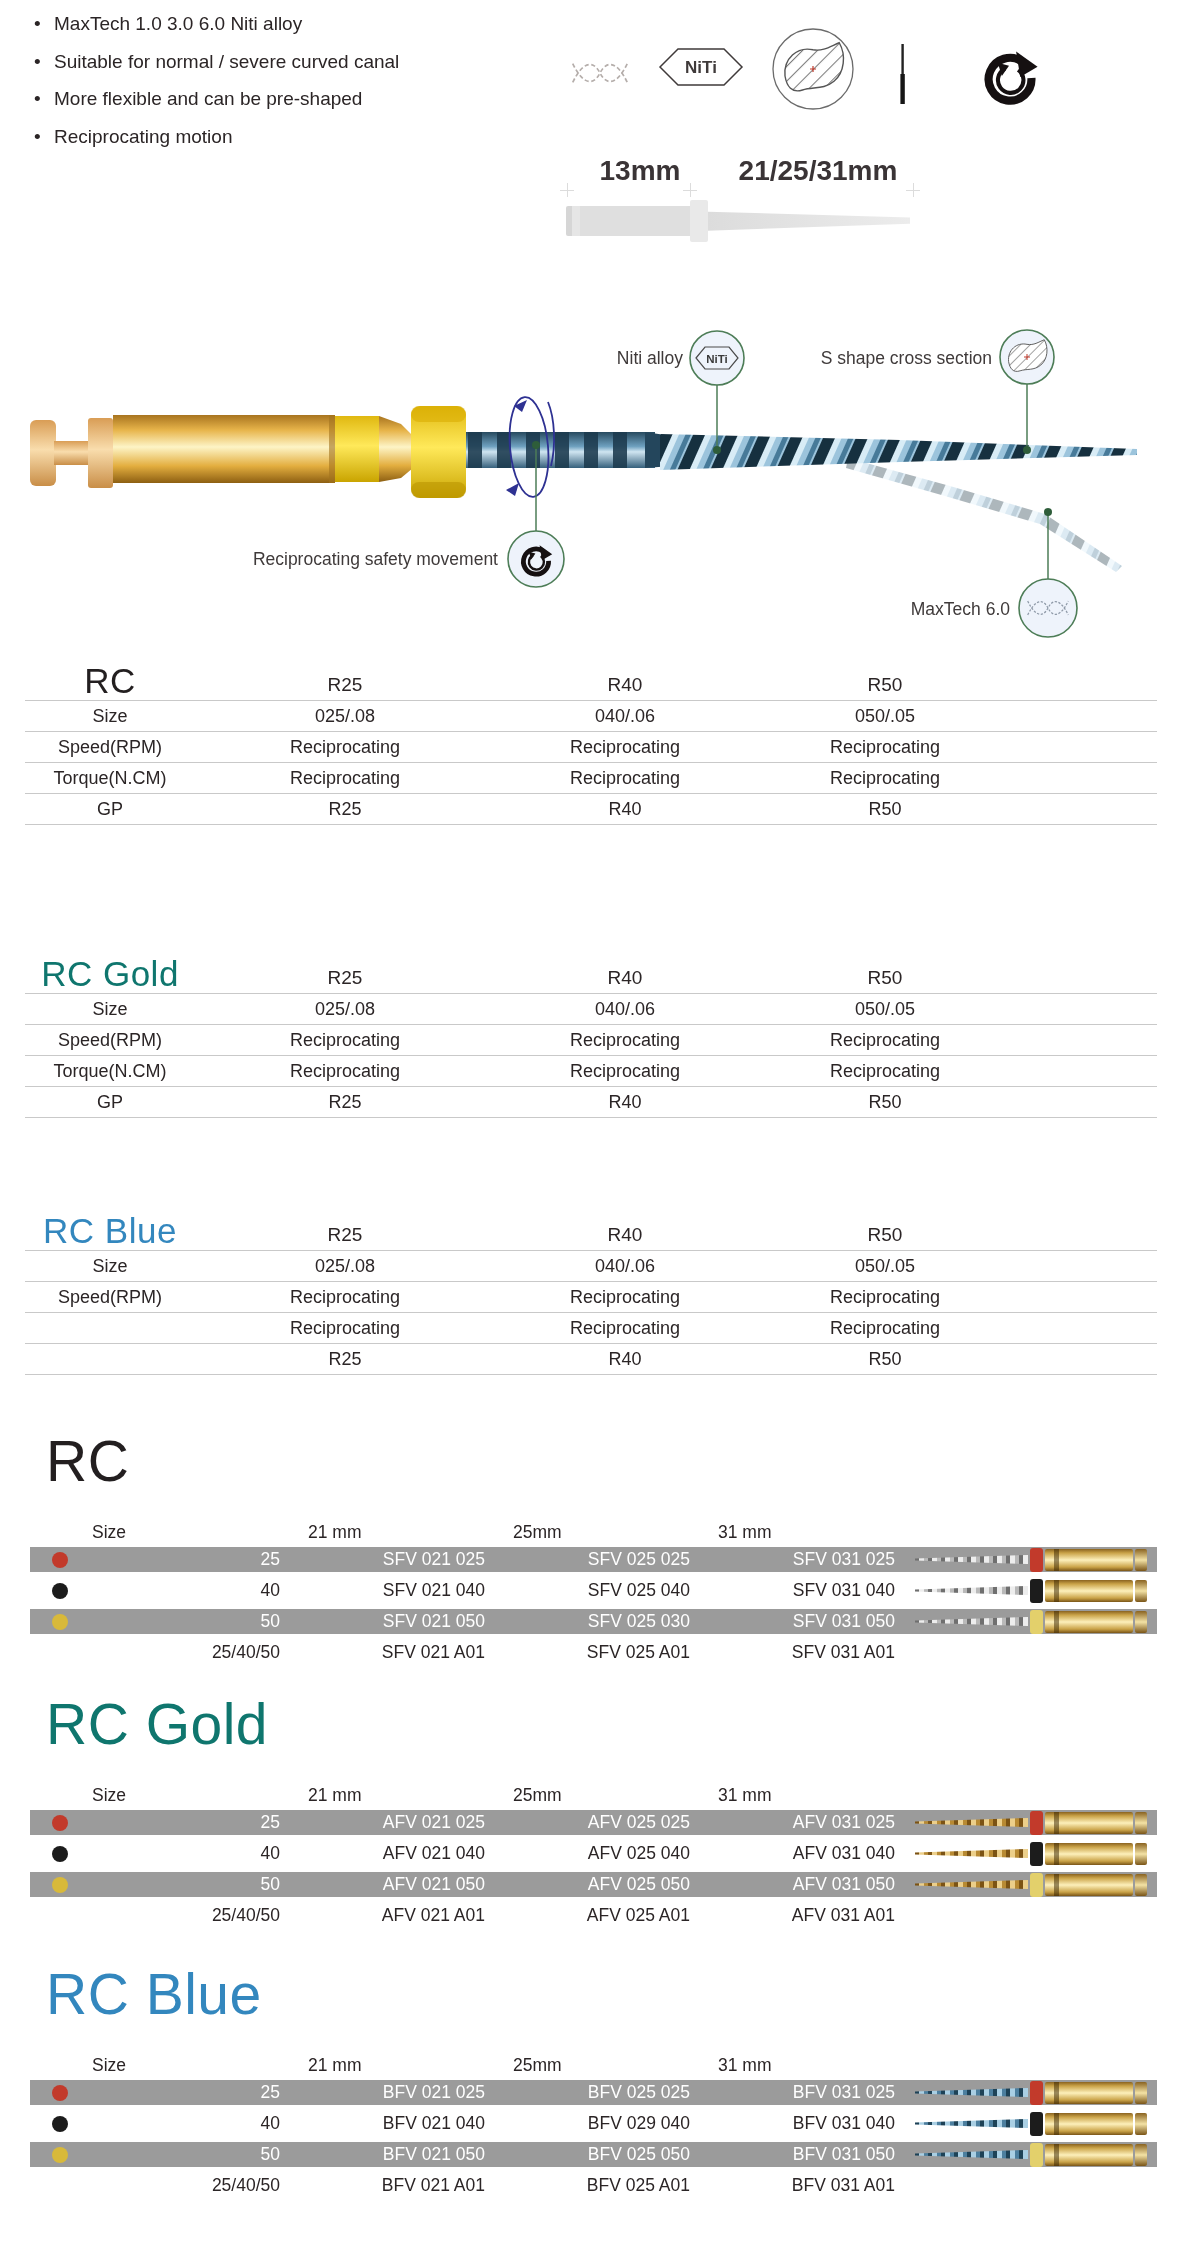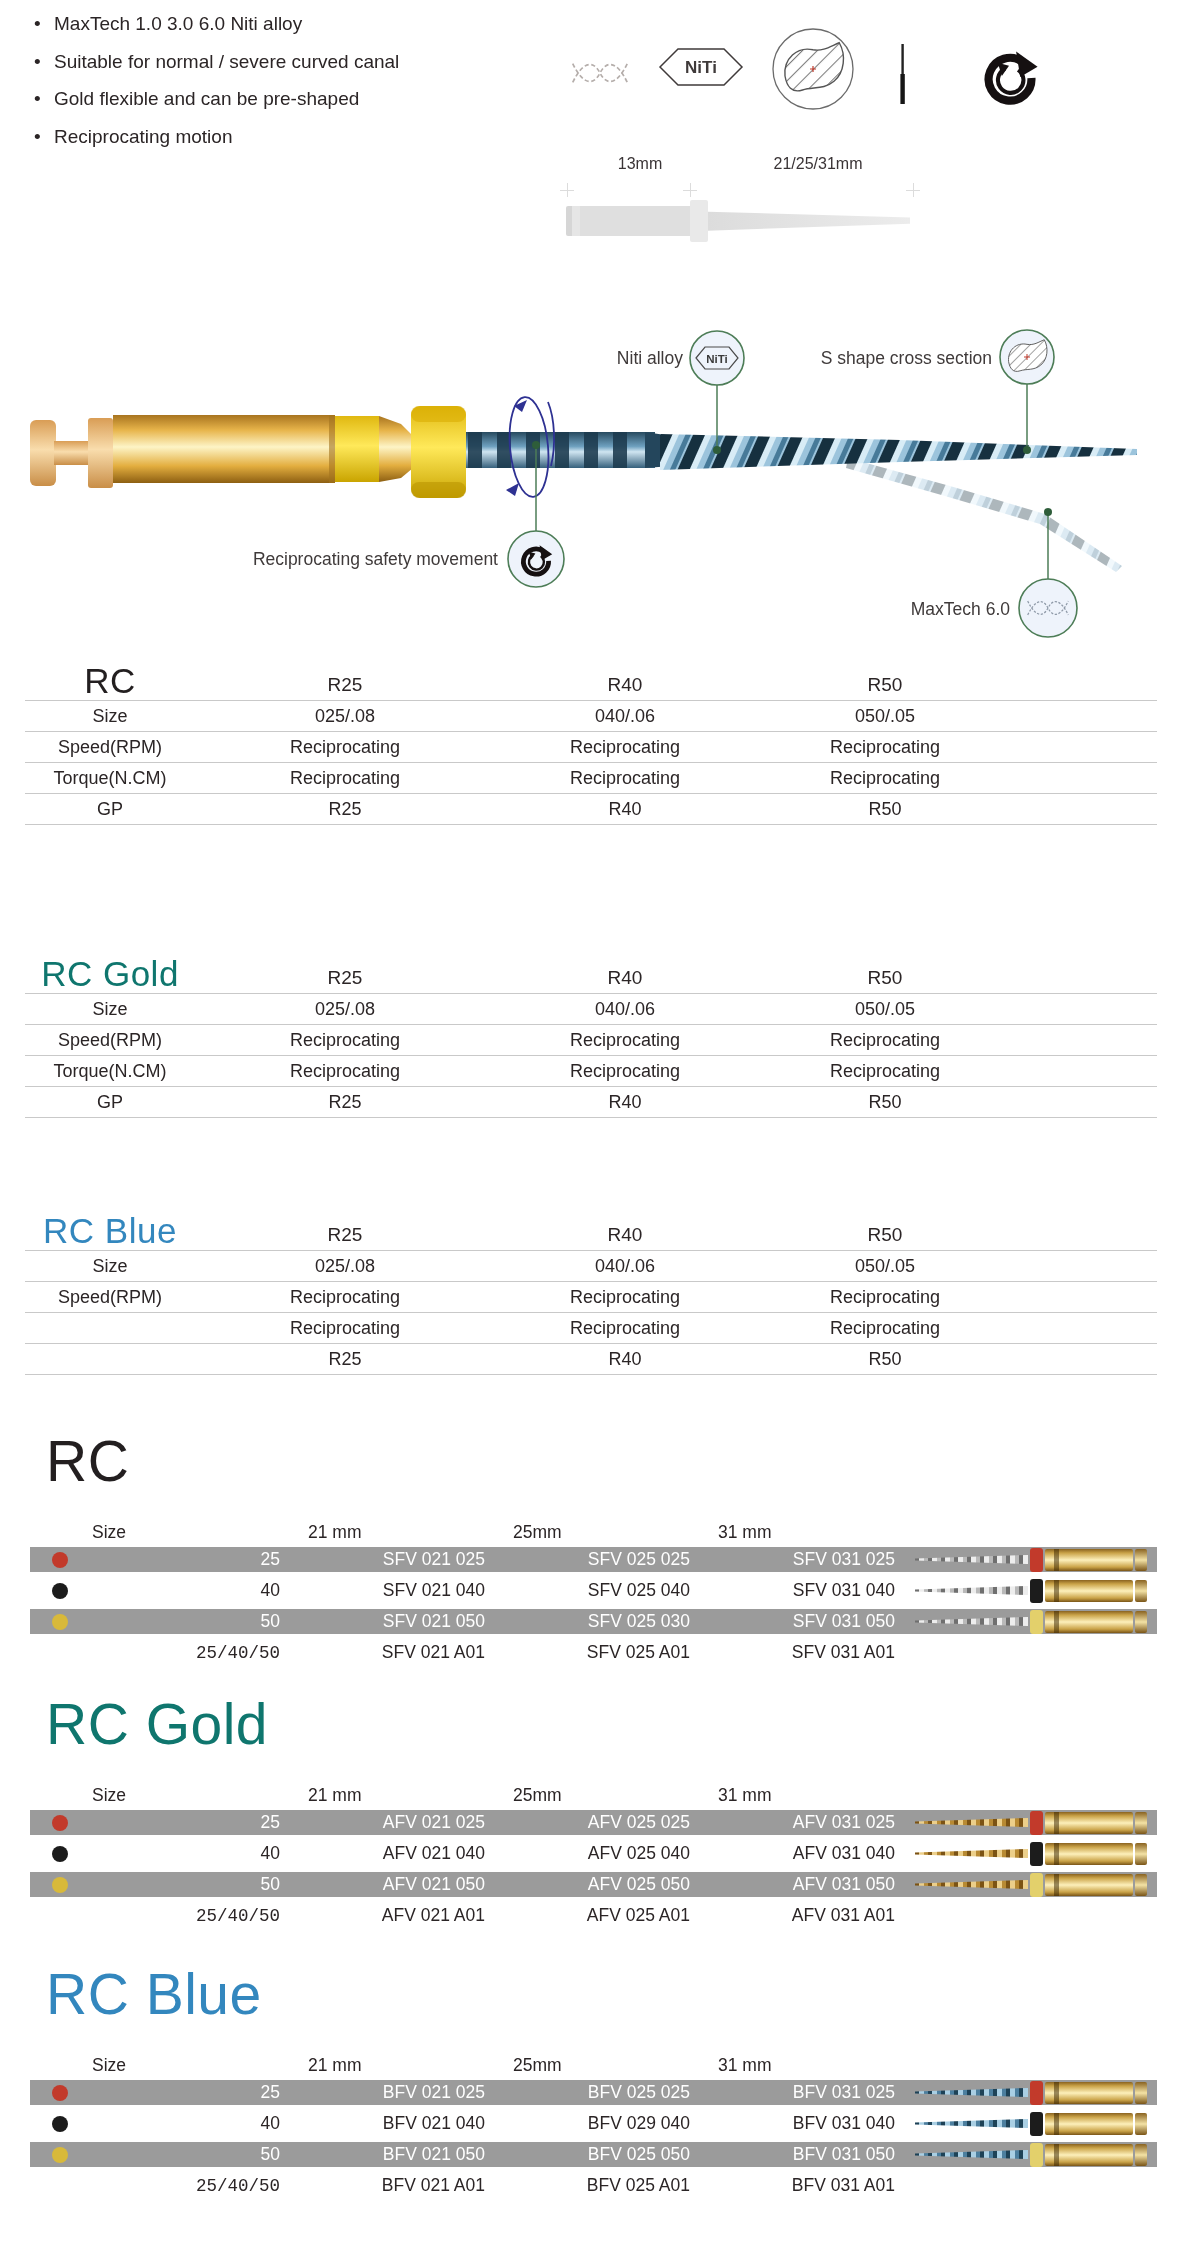--- a/index.html
+++ b/index.html
@@ -8,21 +8,21 @@
 
   
   .features{position:absolute;left:28px;top:12px;width:480px;list-style:none;margin:0;padding:0;}
   .features li{position:relative;padding-left:26px;margin-bottom:14px;font-size:19px;line-height:23.5px;color:#2b2526;}
   .features li::before{content:"•";position:absolute;left:6px;top:0;font-size:19px;color:#2b2526;}
 
   
   .abs{position:absolute;}
 
   
-  .mlabel{position:absolute;font-size:16px;color:#3a3436;text-align:center;}
+  .mlabel{position:absolute;font-size:28px;color:#3a3436;text-align:center;font-weight:bold;}
   .tick{position:absolute;width:14px;height:14px;}
   .tick::before{content:"";position:absolute;left:0;top:6.5px;width:14px;height:1px;background:#dcdcdc;}
   .tick::after{content:"";position:absolute;left:6.5px;top:0;width:1px;height:14px;background:#dcdcdc;}
   .sil-handle{position:absolute;left:566px;top:206px;width:126px;height:30px;border-radius:2px;
       background:linear-gradient(90deg,#d6d6d6 0 6px,#e6e6e6 6px 14px,#dfdfdf 14px);}
   .sil-collar{position:absolute;left:690px;top:200px;width:18px;height:42px;background:#e9e9e9;border-radius:2px;}
   .sil-shaft{position:absolute;left:708px;top:210px;width:202px;height:22px;
       background:linear-gradient(90deg,#dcdcdc,#ececec);
       clip-path:polygon(0 8%,100% 34%,100% 62%,0 94%);}
 
@@ -36,21 +36,21 @@
   .c-black{color:#231f20;} .c-gold{color:#0f766e;} .c-blue{color:#3387be;}
 
   
   .order{position:absolute;left:0;width:1187px;}
   .order h2{margin:0 0 0 46px;font-size:57px;line-height:58px;font-weight:300;letter-spacing:.5px;}
   .otable{margin:30px 0 0 30px;width:1127px;}
   .ohead,.orow{display:grid;grid-template-columns:60px 190px 205px 205px 205px 1fr;align-items:center;font-size:17.5px;}
   .ohead{height:24px;margin-bottom:3px;}
   .orow{height:25px;margin-bottom:6px;text-align:right;}
   .orow.shaded{background:#9b9b9b;color:#fff;}
-  .o-size{padding-left:52px;} .o-size.flush{padding-left:2px;font-family:Liberation Mono, monospace;}
+  .o-size{padding-left:52px;} .o-size.flush{padding-left:2px;}
   .ohead .o-size{padding-left:2px;}
   .o-code{padding-left:28px;}
   .dotc{display:flex;justify-content:center;}
   .dot{width:16px;height:16px;border-radius:50%;display:inline-block;}
   .dot-red{background:#c23a2b;} .dot-black{background:#1c1c1c;} .dot-yellow{background:#d8b93a;}
 
   
   .o-img{display:flex;justify-content:flex-end;padding-right:10px;}
   .file{display:flex;align-items:center;width:232px;height:24px;}
   .f-shaft{flex:1;height:10px;clip-path:polygon(0 40%,100% 4%,100% 96%,0 60%);}
@@ -117,21 +117,21 @@
         <path d="M -26,-9 C -16,12 -6,12 0,0 C 6,-12 16,-12 26,9" fill="none"></path>
         <path d="M -26,9 C -16,-12 -6,-12 0,0 C 6,12 16,12 26,-9" fill="none"></path>
       </g>
       <path id="sblob" d="M -16,4 C -17,-6 -9,-13 0,-11 C 6,-10 10,-13 15,-15 C 19,-8 18,2 12,7 C 6,12 0,10 -6,12 C -12,14 -15,10 -16,4 Z"></path>
     </defs>
   </svg>
 
   <ul class="features">
     <li>MaxTech 1.0 3.0 6.0 Niti alloy</li>
     <li>Suitable for normal / severe curved canal</li>
-    <li>Gold flexible and can be pre-shaped</li>
+    <li>More flexible and can be pre-shaped</li>
     <li>Reciprocating motion</li>
   </ul>
 
   <svg class="abs" style="left:570px;top:50px" width="60" height="46">
     <g transform="translate(30,23) scale(1.05)" stroke="#b5aeab" stroke-width="1.6" stroke-dasharray="4 2.5">
       <use href="#dwave"></use>
     </g>
   </svg>
   <svg class="abs" style="left:658px;top:46px" width="86" height="42">
     <polygon points="2,21 20,3 66,3 84,21 66,39 20,39" fill="none" stroke="#3f3a3a" stroke-width="1.5"></polygon>

